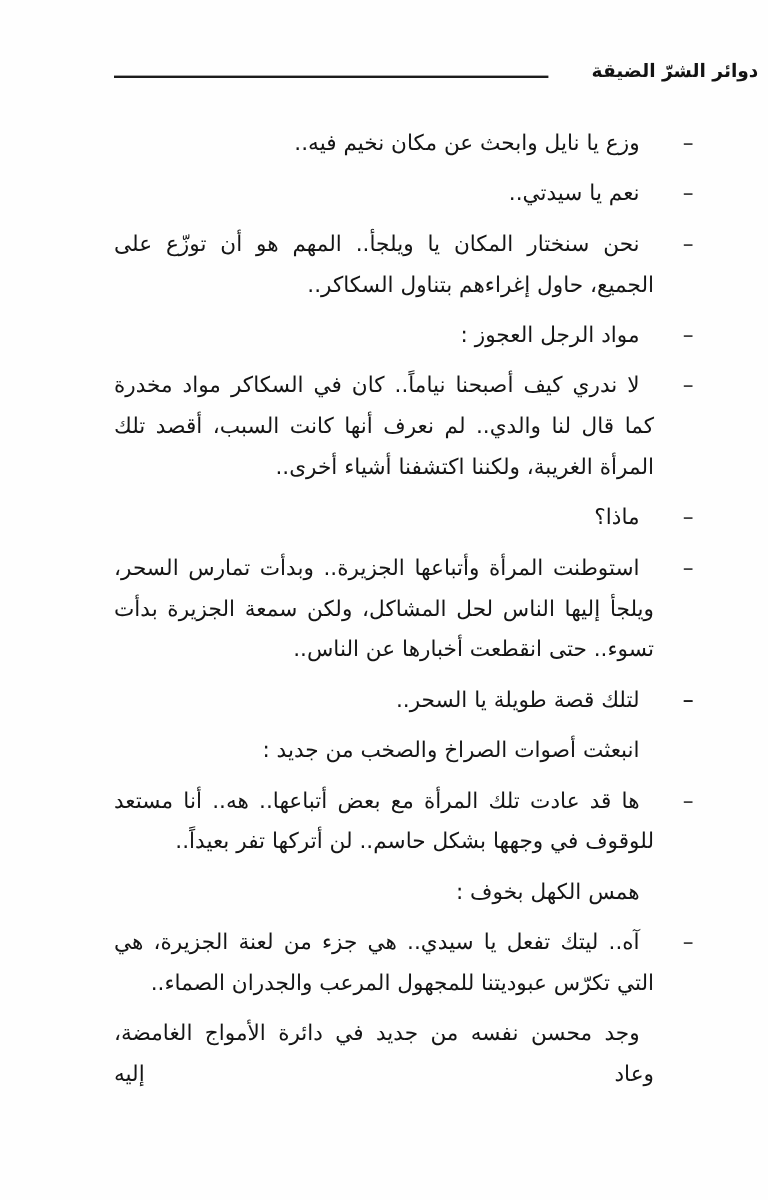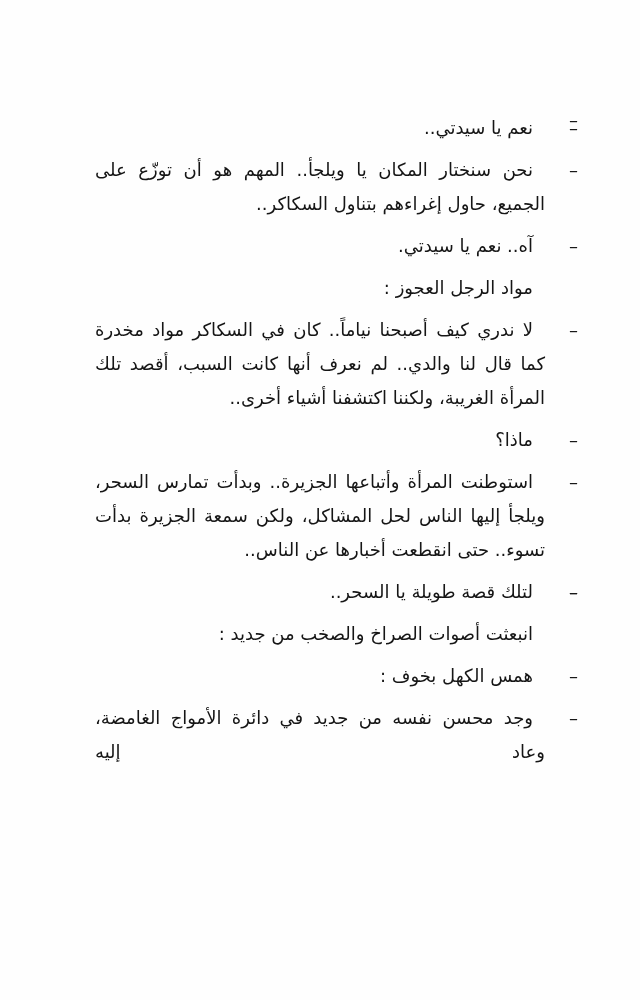--- a/index.html
+++ b/index.html
@@ -71,32 +71,36 @@
   }
   .para.force-last-justify {
     text-align-last: justify;
   }
 </style>
 </head>
 <body>
 
 <div class="page">
 
+  <div class="running-head">
+    <h1 class="head-title">دوائر الشرّ الضيقة</h1>
+    <div class="head-rule"></div>
+  </div>
 
   <main class="content" id="content">
-      <div class="para dialogue"><span class="dash">–</span></div>
+      <div class="para dialogue"><span class="dash">–</span><span>وزع يا نايل وابحث عن مكان نخيم فيه..</span></div>
       <div class="para dialogue"><span class="dash">–</span><span>نعم يا سيدتي..</span></div>
       <div class="para dialogue"><span class="dash">–</span><span>نحن سنختار المكان يا ويلجأ.. المهم هو أن توزّع على الجميع، حاول إغراءهم بتناول السكاكر..</span></div>
-      <div class="para dialogue"><span class="dash">–</span><span>آه.. نعم يا سيدتي.</span></div>
+      <div class="para dialogue"><span class="dash">–</span></div>
       <div class="para narration"><span>مواد الرجل العجوز :</span></div>
       <div class="para dialogue"><span class="dash">–</span><span>لا ندري كيف أصبحنا نياماً.. كان في السكاكر مواد مخدرة كما قال لنا والدي.. لم نعرف أنها كانت السبب، أقصد تلك المرأة الغريبة، ولكننا اكتشفنا أشياء أخرى..</span></div>
       <div class="para dialogue"><span class="dash">–</span><span>ماذا؟</span></div>
       <div class="para dialogue"><span class="dash">–</span><span>استوطنت المرأة وأتباعها الجزيرة.. وبدأت تمارس السحر، ويلجأ إليها الناس لحل المشاكل، ولكن سمعة الجزيرة بدأت تسوء.. حتى انقطعت أخبارها عن الناس..</span></div>
       <div class="para dialogue"><span class="dash">–</span></div>
       <div class="para dialogue"><span class="dash">–</span><span>لتلك قصة طويلة يا السحر..</span></div>
       <div class="para narration"><span>انبعثت أصوات الصراخ والصخب من جديد :</span></div>
-      <div class="para dialogue"><span class="dash">–</span></div>
+      <div class="para dialogue"><span class="dash">–</span><span>ها قد عادت تلك المرأة مع بعض أتباعها.. هه.. أنا مستعد للوقوف في وجهها بشكل حاسم.. لن أتركها تفر بعيداً..</span></div>
       <div class="para narration"><span>همس الكهل بخوف :</span></div>
-      <div class="para dialogue"><span class="dash">–</span></div>
+      <div class="para dialogue"><span class="dash">–</span><span>آه.. ليتك تفعل يا سيدي.. هي جزء من لعنة الجزيرة، هي التي تكرّس عبوديتنا للمجهول المرعب والجدران الصماء..</span></div>
       <div class="para narration force-last-justify"><span>وجد محسن نفسه من جديد في دائرة الأمواج الغامضة، وعاد إليه</span></div>
     </main>
 
 </div>
 
 </body></html>

